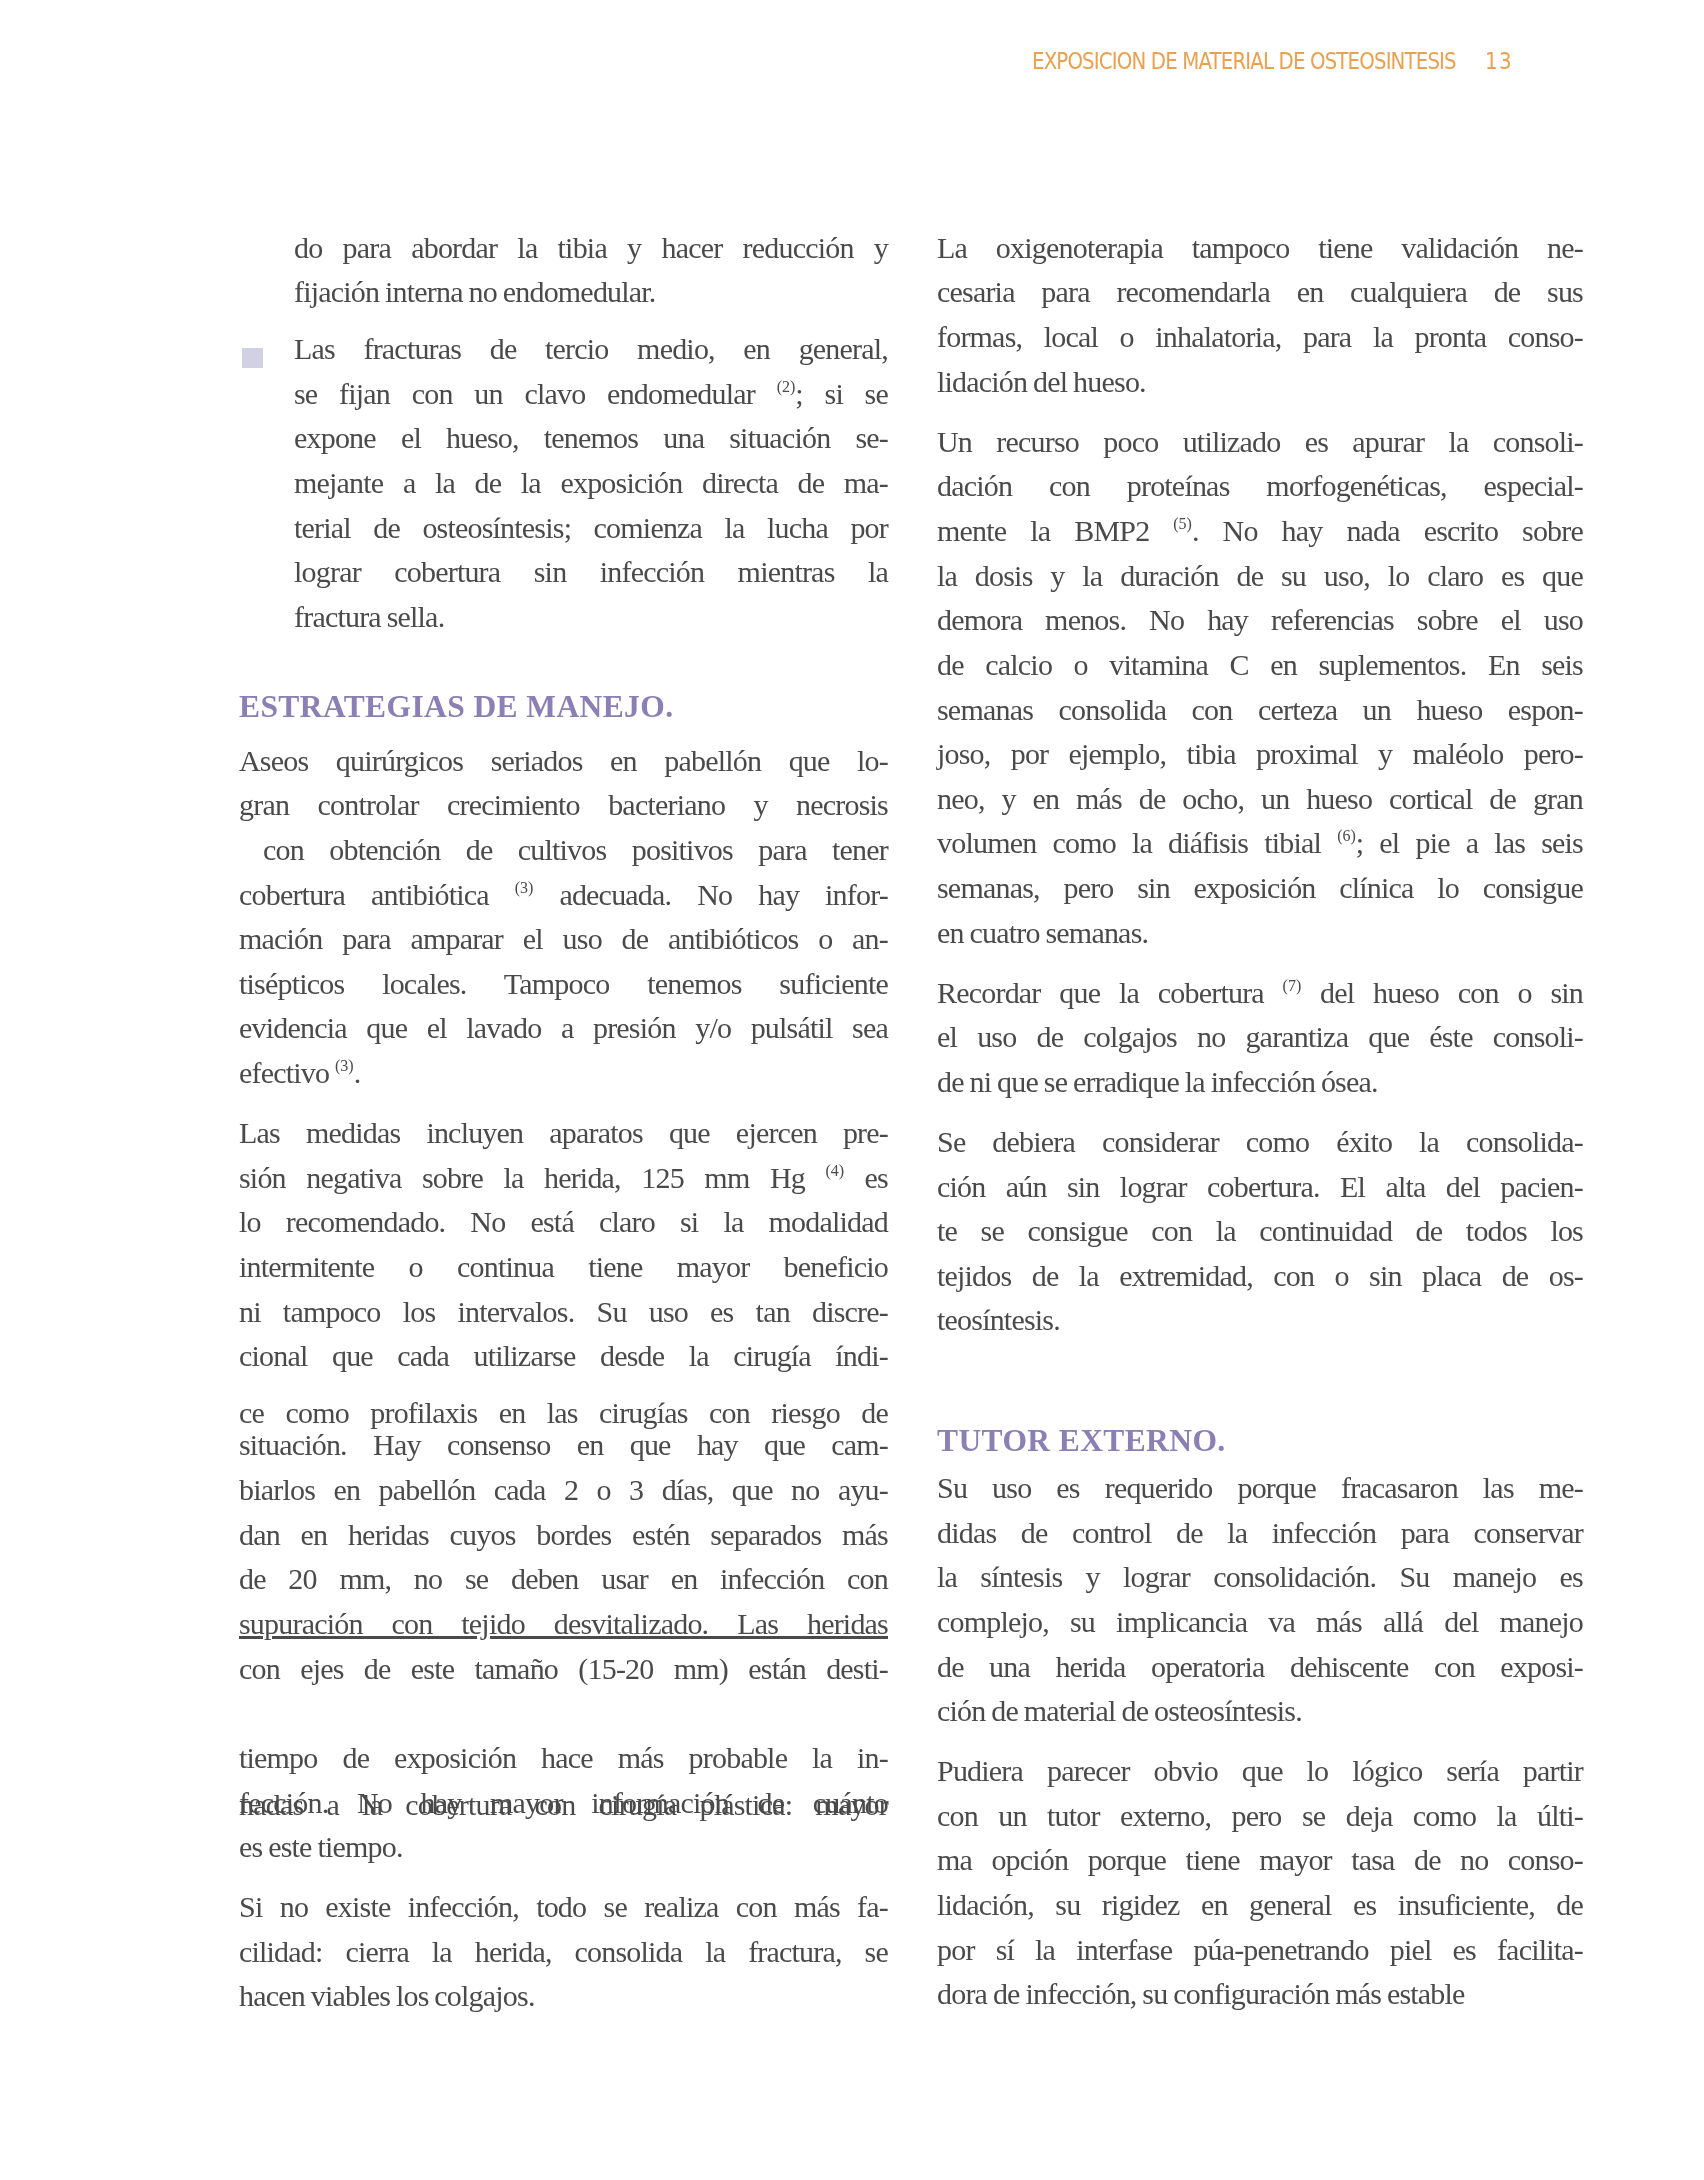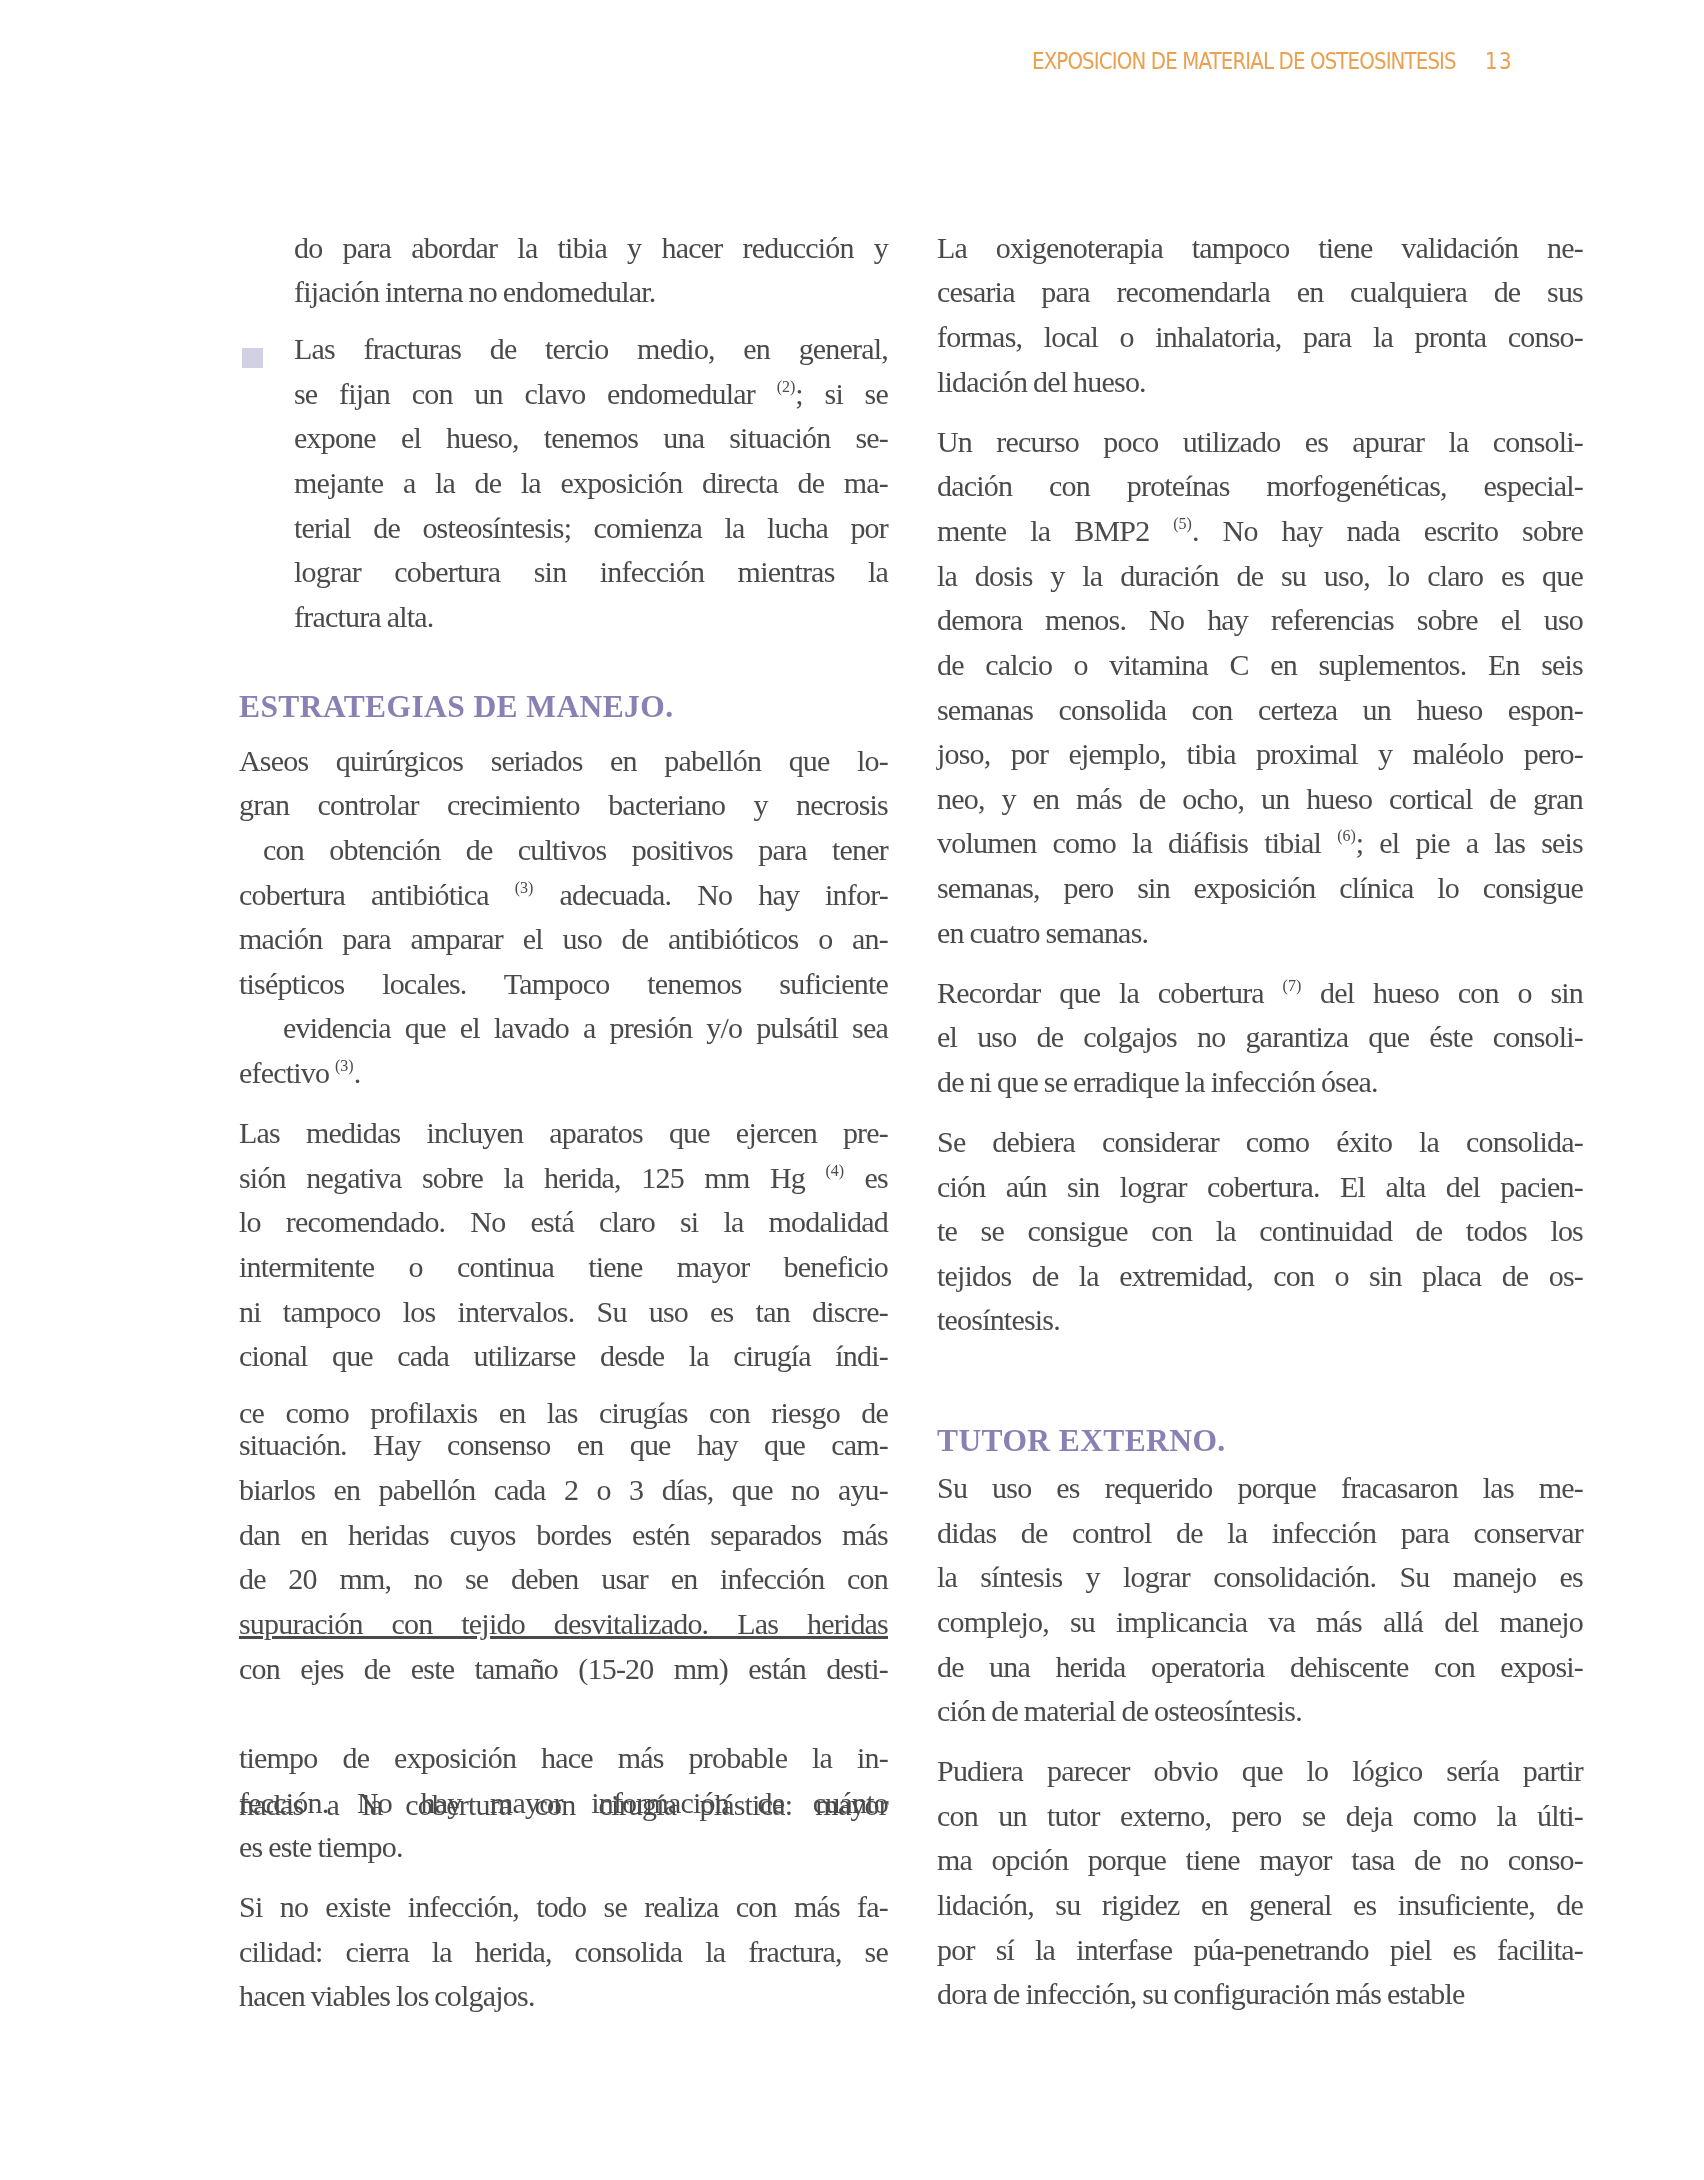--- a/index.html
+++ b/index.html
@@ -47,31 +47,31 @@
       <div class="line last indent" style="top: 275px;">fijación interna no endomedular.</div>
     </div>
     <div class="bullet" style="top: 348px;"></div>
     <div style="position: absolute; left: 0px; right: 0px; top: 0px;">
       <div class="line indent" style="top: 332px;">Las fracturas de tercio medio, en general,</div>
       <div class="line indent" style="top: 377px;">se fijan con un clavo endomedular <sup>(2)</sup>; si se</div>
       <div class="line indent" style="top: 421px;">expone el hueso, tenemos una situación se-</div>
       <div class="line indent" style="top: 466px;">mejante a la de la exposición directa de ma-</div>
       <div class="line indent" style="top: 511px;">terial de osteosíntesis; comienza la lucha por</div>
       <div class="line indent" style="top: 555px;">lograr cobertura sin infección mientras la</div>
-      <div class="line last indent" style="top: 600px;">fractura alta.</div>
+      <div class="line last indent" style="top: 600px;">fractura sella.</div>
     </div>
     <div class="heading" style="top: 689px;">ESTRATEGIAS DE MANEJO.</div>
     <div style="position: absolute; left: 0px; right: 0px; top: 0px;">
       <div class="line" style="top: 744px;">Aseos quirúrgicos seriados en pabellón que lo-</div>
       <div class="line" style="top: 788px;">gran controlar crecimiento bacteriano y necrosis</div>
       <div class="line" style="top: 833px; margin-left: 24px;">con obtención de cultivos positivos para tener</div>
       <div class="line" style="top: 878px;">cobertura antibiótica <sup>(3)</sup> adecuada. No hay infor-</div>
       <div class="line" style="top: 922px;">mación para amparar el uso de antibióticos o an-</div>
       <div class="line" style="top: 967px;">tisépticos locales. Tampoco tenemos suficiente</div>
-      <div class="line" style="top: 1011px; margin-left: 44px;">evidencia que el lavado a presión y/o pulsátil sea</div>
+      <div class="line" style="top: 1011px;">evidencia que el lavado a presión y/o pulsátil sea</div>
       <div class="line last" style="top: 1056px;">efectivo <sup>(3)</sup>.</div>
     </div>
     <div style="position: absolute; left: 0px; right: 0px; top: 0px;">
       <div class="line" style="top: 1116px;">Las medidas incluyen aparatos que ejercen pre-</div>
       <div class="line" style="top: 1161px;">sión negativa sobre la herida, 125 mm Hg <sup>(4)</sup> es</div>
       <div class="line" style="top: 1205px;">lo recomendado. No está claro si la modalidad</div>
       <div class="line" style="top: 1250px;">intermitente o continua tiene mayor beneficio</div>
       <div class="line" style="top: 1295px;">ni tampoco los intervalos. Su uso es tan discre-</div>
       <div class="line" style="top: 1339px;">cional que cada utilizarse desde la cirugía índi-</div>
       <div class="line" style="top: 1396px;">ce como profilaxis en las cirugías con riesgo de</div>

